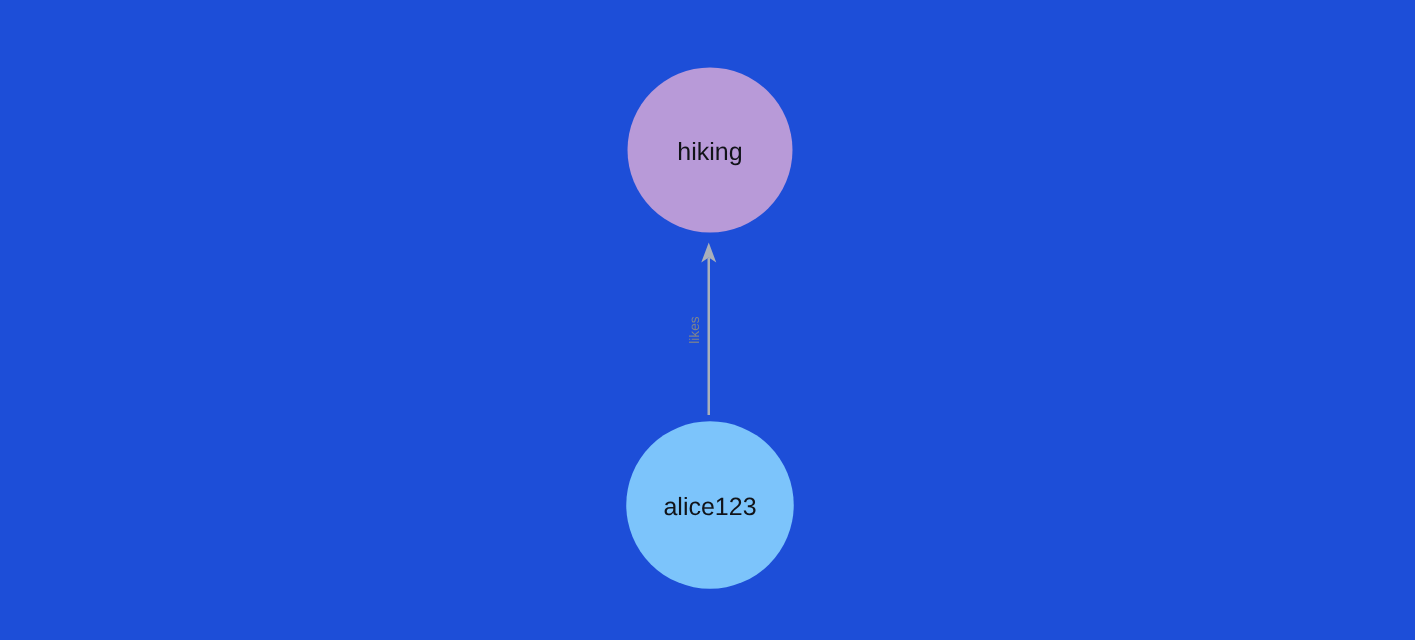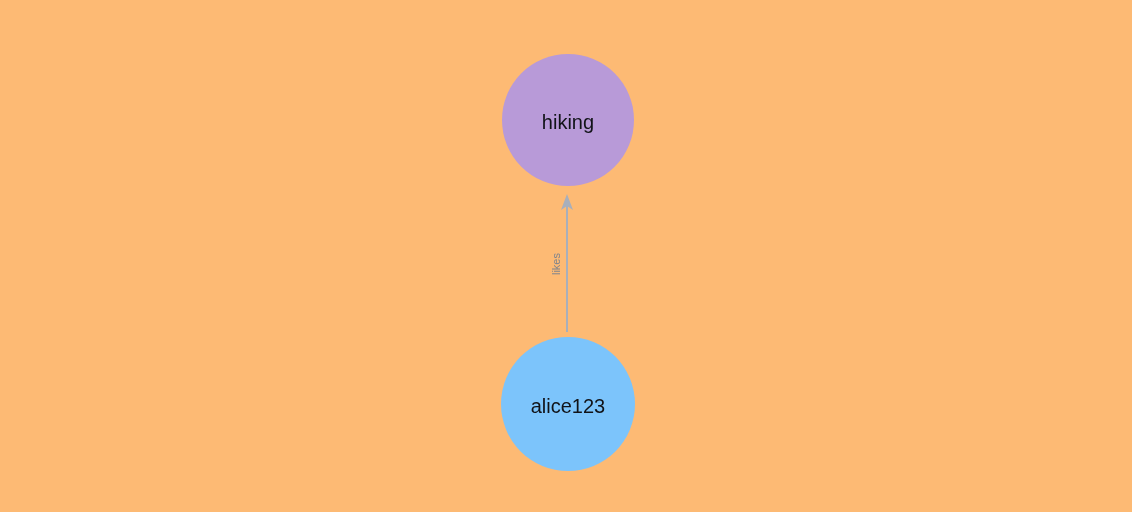--- a/index.html
+++ b/index.html
@@ -9,21 +9,21 @@
   body {
     width: 1132px;
     height: 512px;
     overflow: hidden;
     font-family: "Liberation Sans", sans-serif;
   }
   #graph-canvas {
     position: relative;
     width: 1132px;
     height: 512px;
-    background: #fdba74;
+    background: #1d4ed8;
   }
   #graph-svg {
     position: absolute;
     inset: 0;
     width: 1132px;
     height: 512px;
     display: block;
   }
   .graph-node-circle {
     stroke: none;

